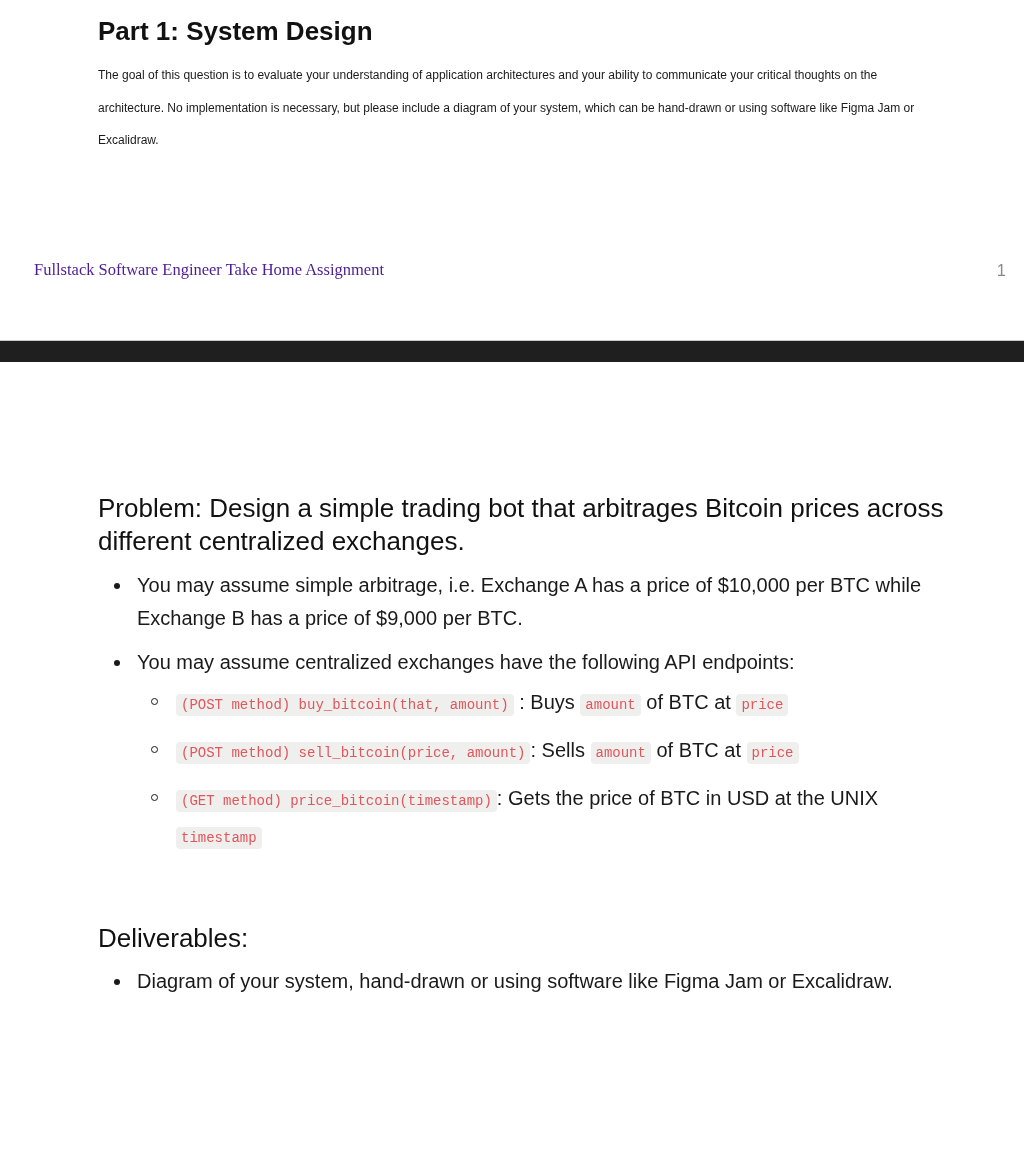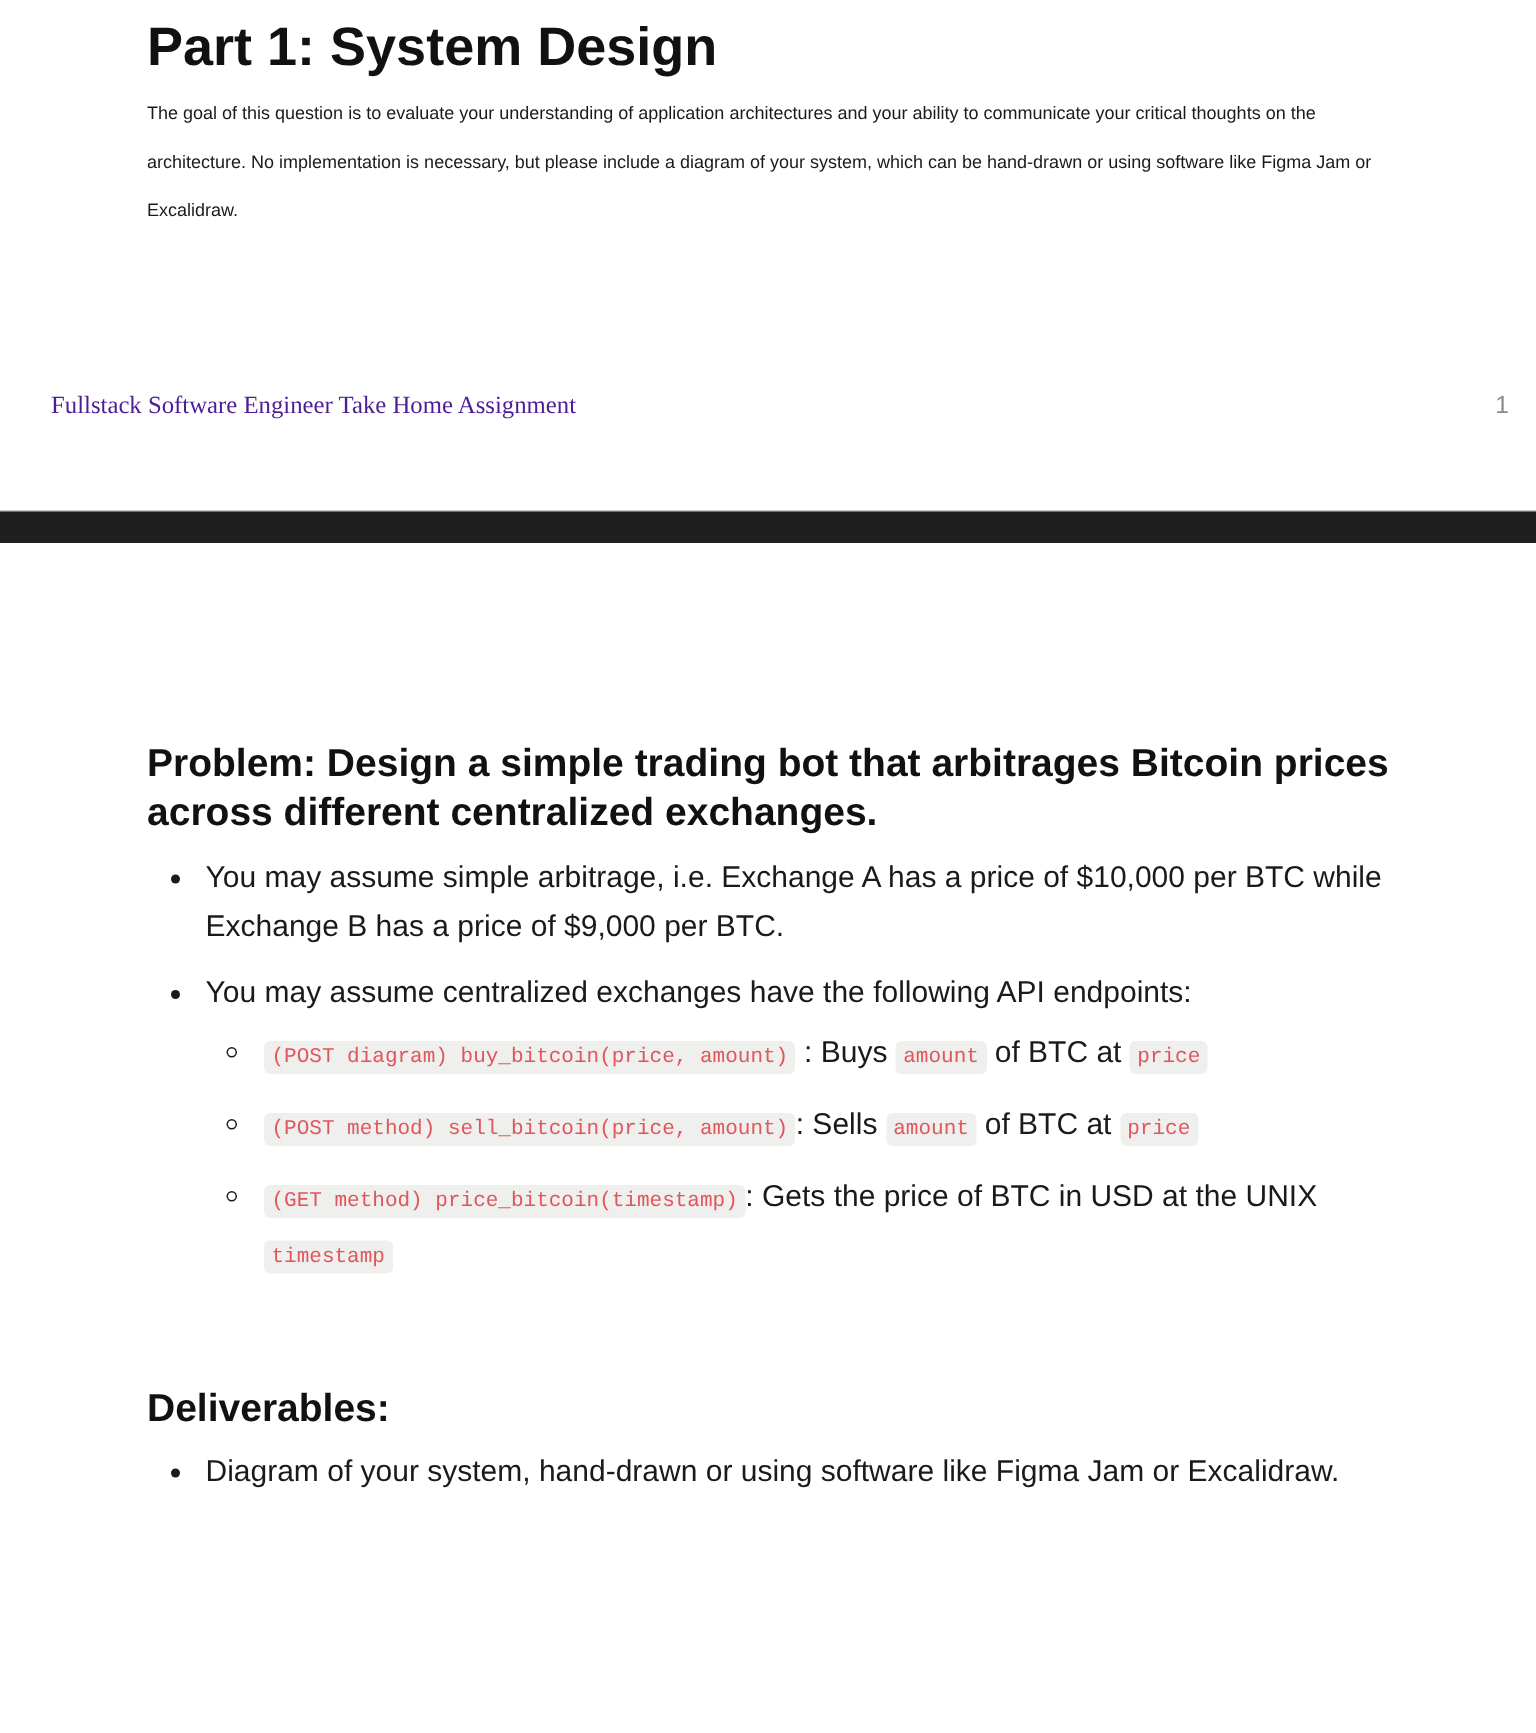--- a/index.html
+++ b/index.html
@@ -11,21 +11,21 @@
     font-family: "Liberation Sans", sans-serif;
     color: #1a1a1a;
     position: relative;
   }
   .page1 {
     position: absolute; left: 0; top: 0; width: 1024px; height: 340px;
     background: #ffffff;
   }
   .h1 {
     position: absolute; left: 98px; top: 11px;
-    font-size: 36px; font-weight: bold; margin: 0; line-height: 40px;
+    font-size: 26px; font-weight: bold; margin: 0; line-height: 40px;
     color: #111;
   }
   .intro {
     position: absolute; left: 98px; top: 59px; width: 840px;
     font-size: 12px; line-height: 32.6px; margin: 0; color: #1a1a1a;
   }
   .footer-title {
     position: absolute; left: 34px; top: 260px;
     font-size: 16.5px; color: #4c1d95; line-height: 20px; font-family: Liberation Serif, serif;
   }
@@ -38,21 +38,21 @@
     background: #1f1f1f;
     border-top: 1px solid #c8c8c8;
     box-sizing: border-box;
   }
   .page2 {
     position: absolute; left: 0; top: 362px; width: 1024px; height: 793px;
     background: #ffffff;
   }
   .h2 {
     position: absolute; left: 98px; margin: 0;
-    font-size: 26px; font-weight: bold; line-height: 32.5px; color: #111;
+    font-size: 26px; font-weight: normal; line-height: 32.5px; color: #111;
   }
   .h2.problem { top: 130px; width: 880px; }
   .h2.deliv { top: 560px; }
   ul.bullets {
     position: absolute; left: 98px; width: 860px;
     margin: 0; padding: 0; list-style: none;
   }
   ul.bullets > li {
     position: relative; padding-left: 39px;
     font-size: 20px; line-height: 32.6px; color: #1a1a1a;
@@ -104,21 +104,21 @@
   <h2 class="h2 problem">Problem: Design a simple trading bot that arbitrages Bitcoin prices across different centralized exchanges.</h2>
 
   <ul class="bullets bullets1">
     <li class="b1">
       <span>You may assume simple arbitrage, i.e. Exchange A has a price of $10,000 per BTC while Exchange B has a price of $9,000 per BTC.</span>
     </li>
     <li class="b2">
       <span>You may assume centralized exchanges have the following API endpoints:</span>
       <ul class="sub">
         <li>
-          <code>(POST diagram) buy_bitcoin(price, amount)</code><span> : Buys </span><code>amount</code><span> of BTC at </span><code>price</code>
+          <code>(POST method) buy_bitcoin(that, amount)</code><span> : Buys </span><code>amount</code><span> of BTC at </span><code>price</code>
         </li>
         <li>
           <code>(POST method) sell_bitcoin(price, amount)</code><span>: Sells </span><code>amount</code><span> of BTC at </span><code>price</code>
         </li>
         <li>
           <code>(GET method) price_bitcoin(timestamp)</code><span>: Gets the price of BTC in USD at the UNIX </span><code>timestamp</code>
         </li>
       </ul>
     </li>
   </ul>

